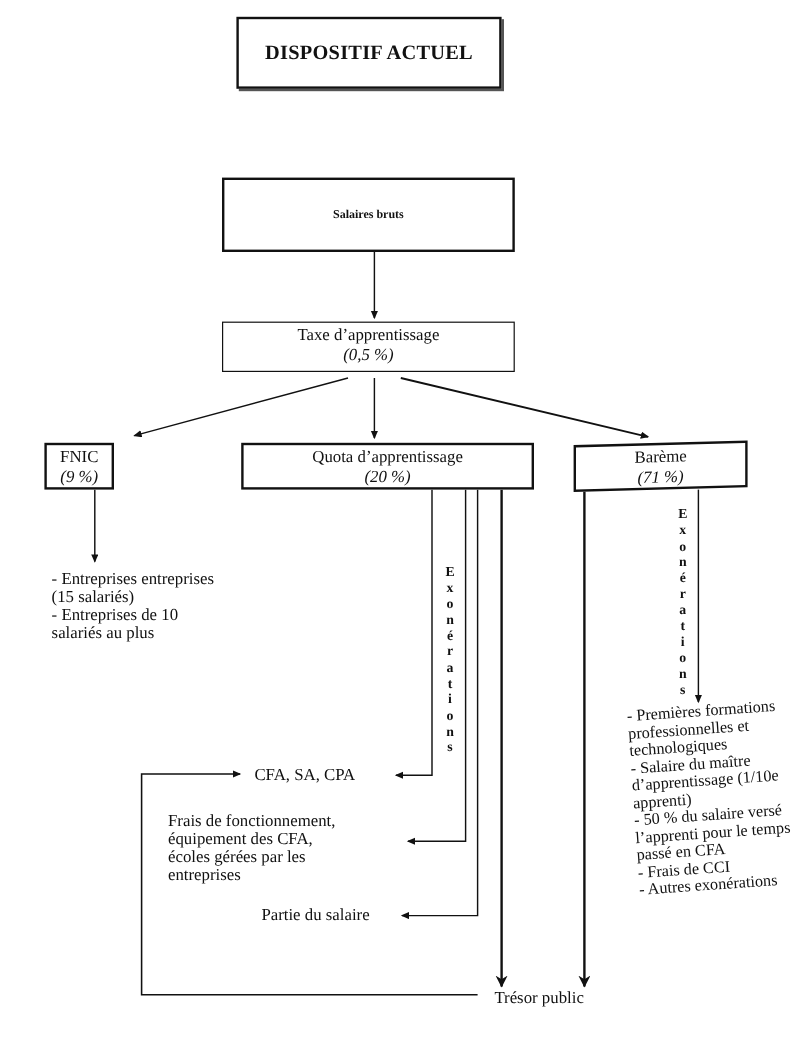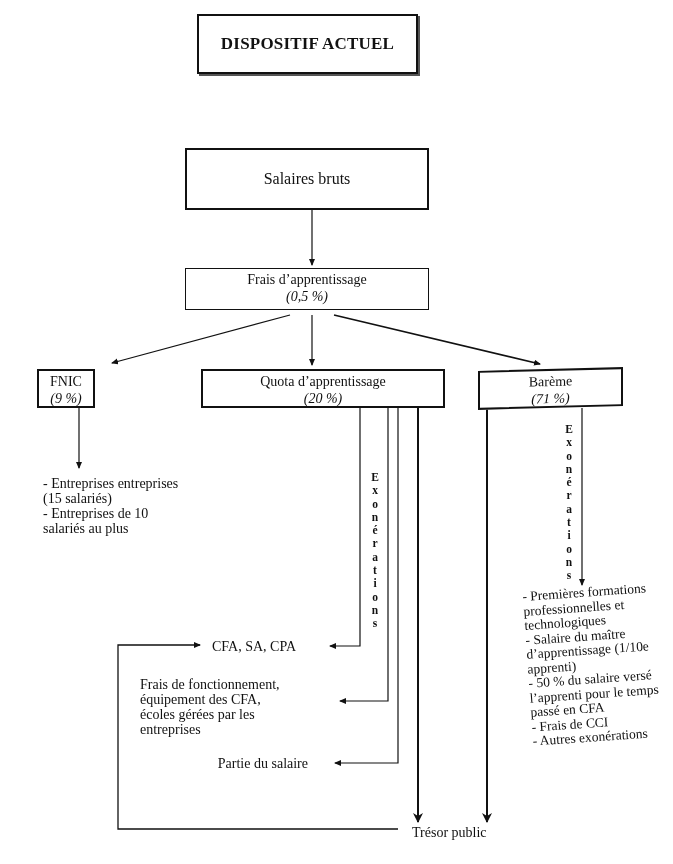--- a/index.html
+++ b/index.html
@@ -5,21 +5,21 @@
   html, body { margin: 0; padding: 0; background: #ffffff; }
   body { width: 673px; height: 864px; position: relative; overflow: hidden;
          font-family: "Liberation Serif", serif; color: #111; }
   .box { position: absolute; border: 1.5px solid #111; background: #fff; box-sizing: border-box;
          text-align: center; }
   .title-box { left: 165px; top: 14px; width: 221px; height: 60px; border-width: 2px;
                box-shadow: 2px 2px 0 #555; display: flex; align-items: center; justify-content: center; margin-left: 32px; }
   .title-text { font-weight: bold; font-size: 17px; letter-spacing: 0.2px; }
   .salaires { left: 185px; top: 148px; width: 244px; height: 62px; border-width: 2px;
               display: flex; align-items: center; justify-content: center; }
-  .salaires span { font-weight: normal; font-size: 16px; }
+  .salaires span { font-weight: bold; font-size: 10px; }
   .node-title { font-size: 14px; line-height: 17px; display: block; padding-top: 2px; }
   .node-pct { font-size: 14px; font-style: italic; line-height: 17px; display: block; }
   .taxe { left: 185px; top: 268px; width: 244px; height: 42px; }
   .fnic { left: 37px; top: 369px; width: 58px; height: 39px; border-width: 2px; }
   .quota { left: 185px; top: 369px; width: 244px; height: 39px; border-width: 2px; margin-left: 16px; }
   .bareme { left: 478px; top: 369px; width: 145px; height: 39px; border-width: 2px;
             border-top-right-radius: 0 0; transform: skewY(-1.5deg); }
   .txt { position: absolute; font-size: 14px; line-height: 15px; }
   .vert { position: absolute; font-weight: bold; font-size: 11.5px; line-height: 13.3px; text-align: center; width: 12px;
           font-family: "Liberation Serif", serif; }
@@ -68,21 +68,21 @@
 
 <div class="box title-box">
   <span class="title-text">DISPOSITIF ACTUEL</span>
 </div>
 
 <div class="box salaires">
   <span>Salaires bruts</span>
 </div>
 
 <div class="box taxe">
-  <span class="node-title">Frais d’apprentissage</span>
+  <span class="node-title">Taxe d’apprentissage</span>
   <span class="node-pct">(0,5 %)</span>
 </div>
 
 <div class="box fnic">
   <span class="node-title">FNIC</span>
   <span class="node-pct">(9 %)</span>
 </div>
 
 <div class="box quota">
   <span class="node-title">Quota d’apprentissage</span>

